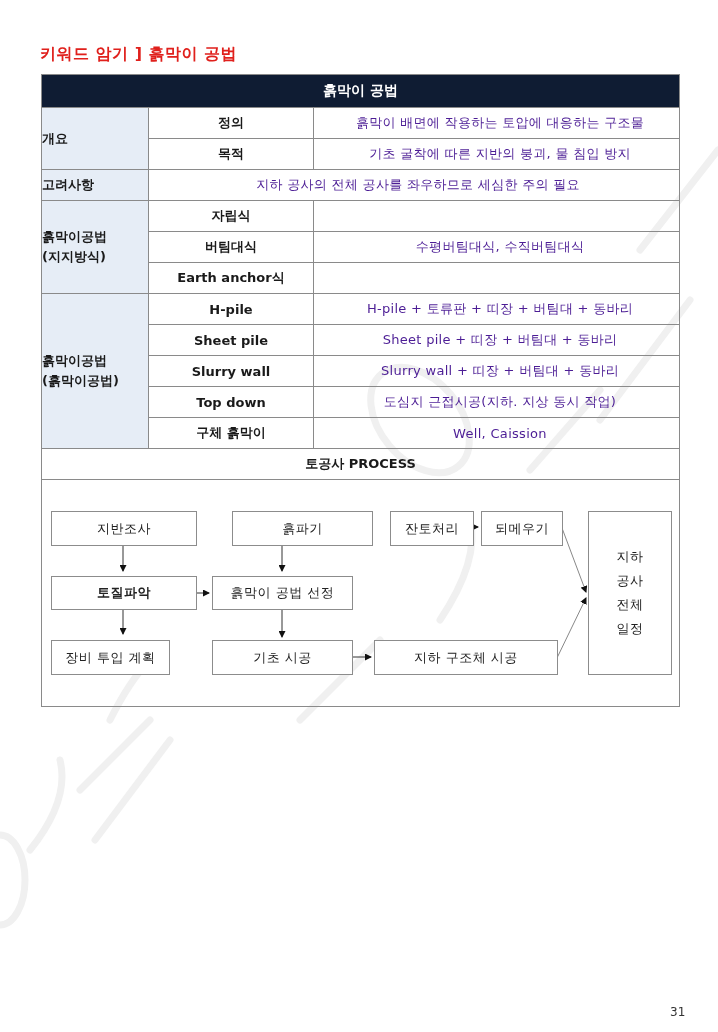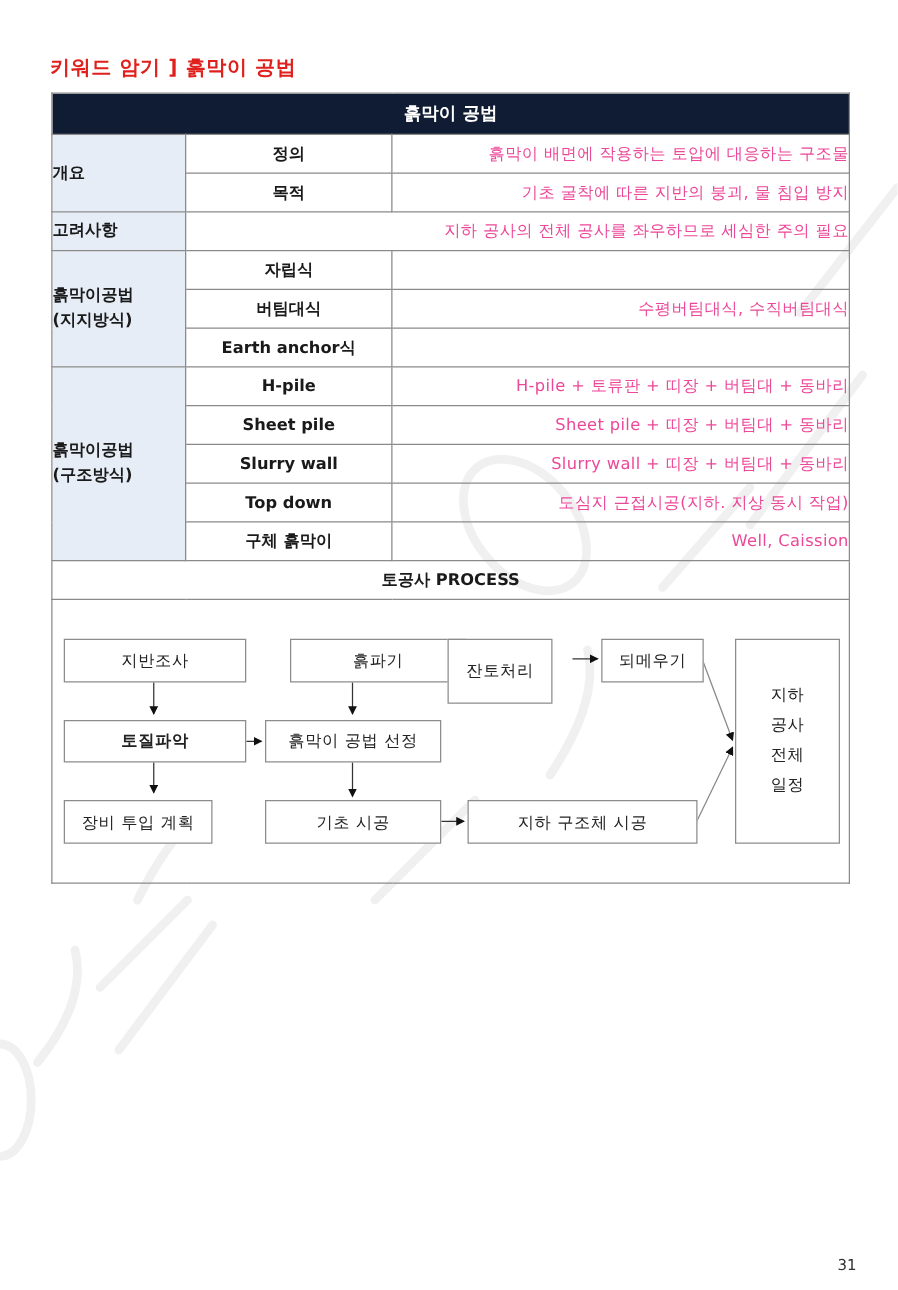--- a/index.html
+++ b/index.html
@@ -15,21 +15,21 @@
   .main-table {
     position: absolute; left: 41px; top: 74px; width: 638px; border-collapse: collapse;
     table-layout: fixed; z-index: 2; font-size: 13px;
   }
   .main-table td, .main-table th { border: 1px solid #8a8a8a; padding: 0; }
   .main-table th.title-cell {
     background: #0f1c33; color: #ffffff; height: 32px; font-size: 14px; font-weight: bold; text-align: center;
   }
   .cat { background: #e6edf6; font-weight: bold; font-size: 13px; line-height: 20px; }
   .sub { font-weight: bold; text-align: center; height: 30px; font-size: 13px; }
-  .val { padding-left: 7px !important; text-align: right; color: #ec4899; font-size: 13px; letter-spacing: 0.3px; }
+  .val { padding-left: 7px !important; text-align: center; color: #4c1d95; font-size: 13px; letter-spacing: 0.3px; }
   .span-val { padding-left: 8px !important; }
   .process-title { font-weight: bold; text-align: center; height: 30px; font-size: 13px; }
   .diagram-cell { height: 226px; position: relative; }
   .diagram { position: relative; width: 636px; height: 226px; }
   .box {
     position: absolute; border: 1px solid #8c8c8c; background: #fff; display: flex; align-items: center;
     justify-content: center; font-size: 13px; color: #222; letter-spacing: 0.5px; box-sizing: border-box;
   }
   .box.vertical { flex-direction: column; line-height: 24px; }
   .arrows { position: absolute; left: 0; top: 0; width: 636px; height: 226px; }
@@ -95,21 +95,21 @@
     <td class="val">수평버팀대식, 수직버팀대식</td>
   </tr>
   <tr>
     <td class="sub">Earth anchor식</td>
     <td class="val"></td>
   </tr>
 
   <tr>
     <td class="cat" rowspan="5">
       <div>흙막이공법</div>
-      <div>(구조방식)</div>
+      <div>(흙막이공법)</div>
     </td>
     <td class="sub">H-pile</td>
     <td class="val">H-pile + 토류판 + 띠장 + 버팀대 + 동바리</td>
   </tr>
   <tr>
     <td class="sub">Sheet pile</td>
     <td class="val">Sheet pile + 띠장 + 버팀대 + 동바리</td>
   </tr>
   <tr>
     <td class="sub">Slurry wall</td>
@@ -155,21 +155,21 @@
             <line x1="520" y1="48" x2="544" y2="112" stroke="#888" marker-end="url(#ah)"></line>
             <line x1="514" y1="180" x2="544" y2="118" stroke="#888" marker-end="url(#ah)"></line>
           </g>
         </svg>
         <div class="box" style="left:9px; top:31px; width:146px; height:35px;">지반조사</div>
         <div class="box" style="left:9px; top:96px; width:146px; height:34px;font-weight:bold;">토질파악</div>
         <div class="box" style="left:9px; top:160px; width:119px; height:35px;">장비 투입 계획</div>
         <div class="box" style="left:170px; top:31px; width:141px; height:35px;margin-left:20px;">흙파기</div>
         <div class="box" style="left:170px; top:96px; width:141px; height:34px;">흙막이 공법 선정</div>
         <div class="box" style="left:170px; top:160px; width:141px; height:35px;">기초 시공</div>
-        <div class="box" style="left:316px; top:31px; width:84px; height:52px;">잔토처리</div>
+        <div class="box" style="left:348px; top:31px; width:84px; height:35px;">잔토처리</div>
         <div class="box" style="left:439px; top:31px; width:82px; height:35px;">되메우기</div>
         <div class="box" style="left:332px; top:160px; width:184px; height:35px;">지하 구조체 시공</div>
         <div class="box vertical" style="left:546px; top:31px; width:84px; height:164px;">
           <span>지하</span>
           <span>공사</span>
           <span>전체</span>
           <span>일정</span>
         </div>
       </div>
     </td>

